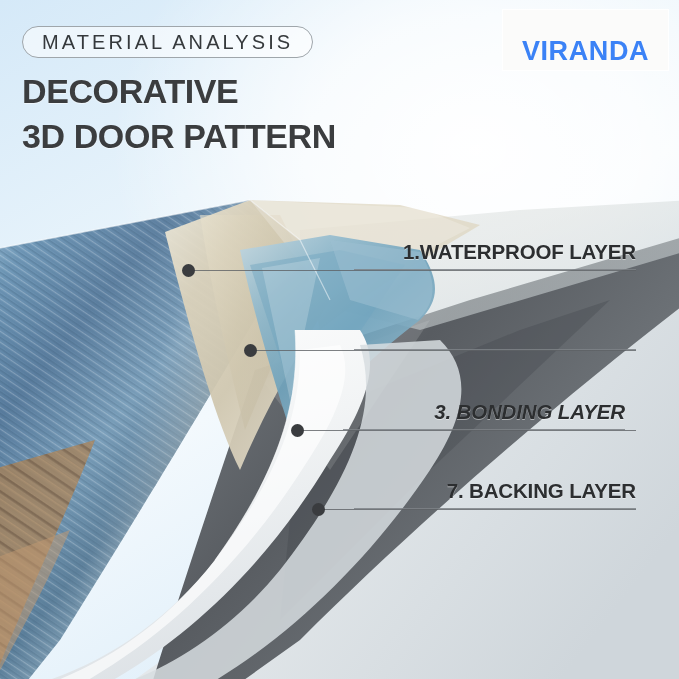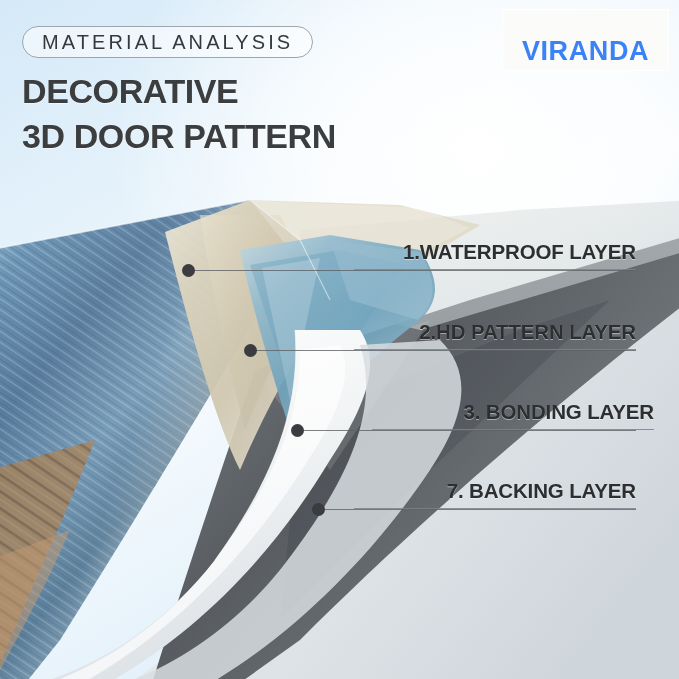--- a/index.html
+++ b/index.html
@@ -255,28 +255,27 @@
         <div class="dot" style="left: 182px; top: 264px;"></div>
         <div style="position: absolute; left: 354px; top: 236px; width: 282px; height: 34px;">
           <div class="lbl">1.WATERPROOF LAYER</div>
           <div class="rule" style="width: 282px;"></div>
         </div>
       </div>
       <div class="callout" style="left: 0px; top: 0px; width: 679px; height: 679px; pointer-events: none;">
         <div class="leader" style="left: 256px; top: 350px; width: 380px;"></div>
         <div class="dot" style="left: 244px; top: 344px;"></div>
         <div style="position: absolute; left: 354px; top: 316px; width: 282px; height: 34px;">
-          <div class="lbl">2.HD PATTERN LAYER</div>
           <div class="rule" style="width: 282px;"></div>
         </div>
       </div>
       <div class="callout" style="left: 0px; top: 0px; width: 679px; height: 679px; pointer-events: none;">
         <div class="leader" style="left: 303px; top: 430px; width: 333px;"></div>
         <div class="dot" style="left: 291px; top: 424px;"></div>
-        <div style="position: absolute; left: 372px; top: 396px; width: 282px; height: 34px;">
+        <div style="position: absolute; left: 343px; top: 396px; width: 282px; height: 34px; font-style: italic;">
           <div class="lbl">3. BONDING LAYER</div>
           <div class="rule" style="width: 282px;"></div>
         </div>
       </div>
       <div class="callout" style="left: 0px; top: 0px; width: 679px; height: 679px; pointer-events: none;">
         <div class="leader" style="left: 324px; top: 509px; width: 312px;"></div>
         <div class="dot" style="left: 312px; top: 503px;"></div>
         <div style="position: absolute; left: 354px; top: 475px; width: 282px; height: 34px;">
           <div class="lbl">7. BACKING LAYER</div>
           <div class="rule" style="width: 282px;"></div>

